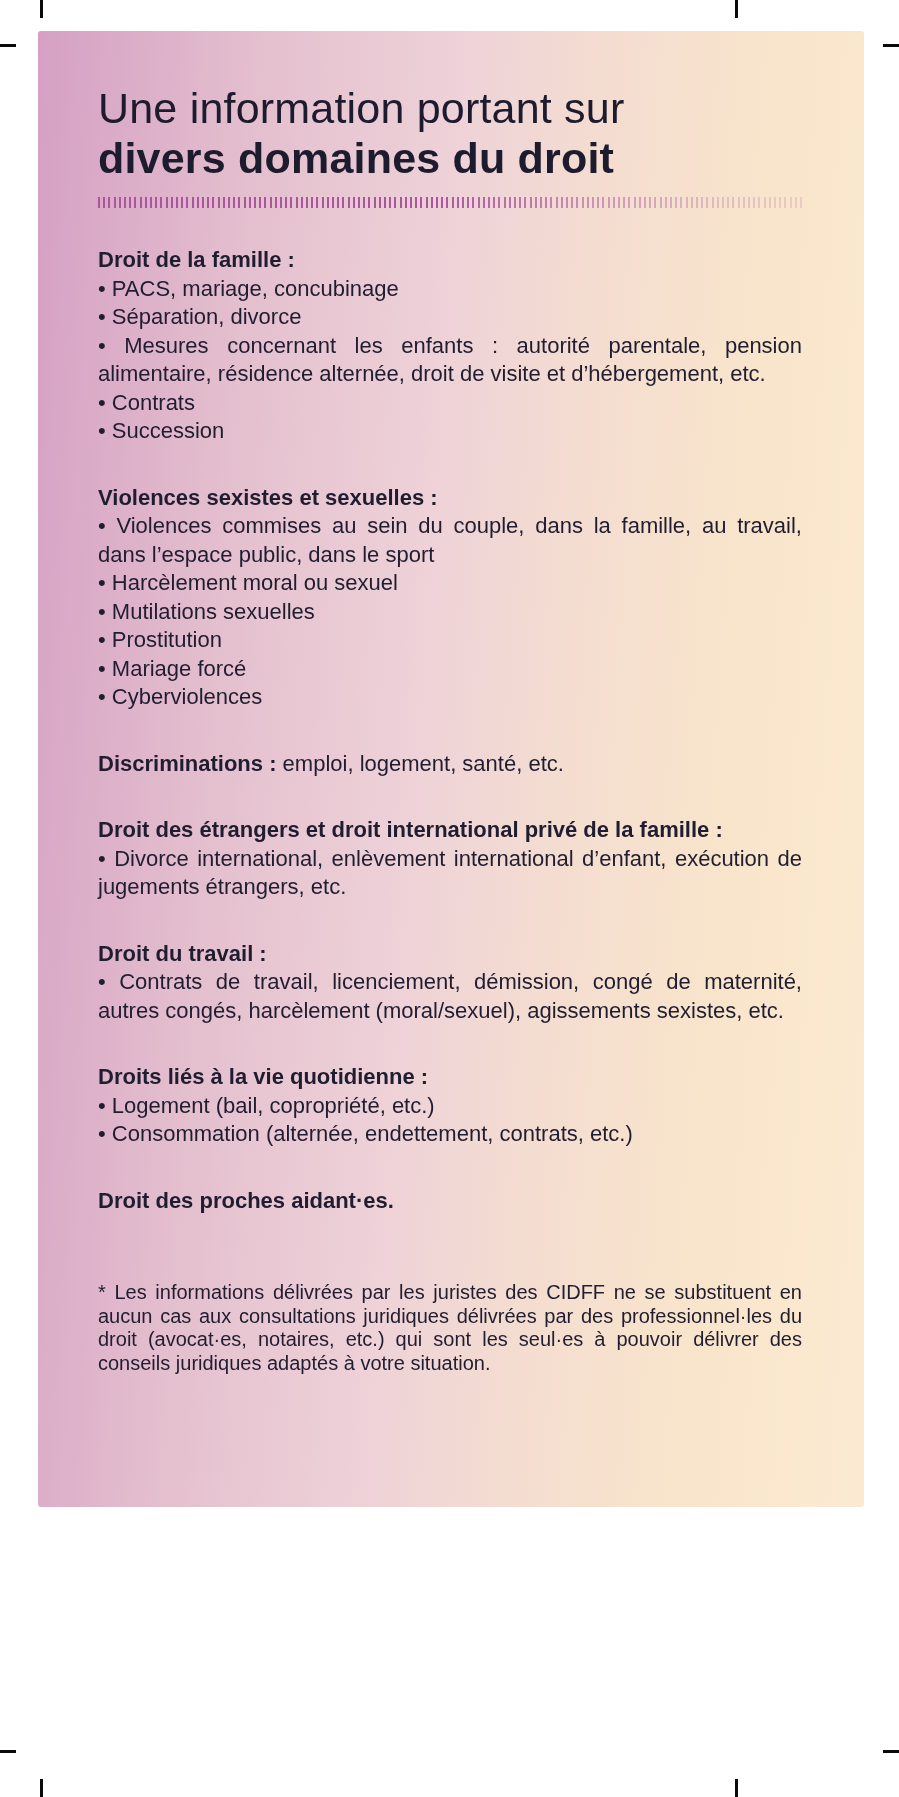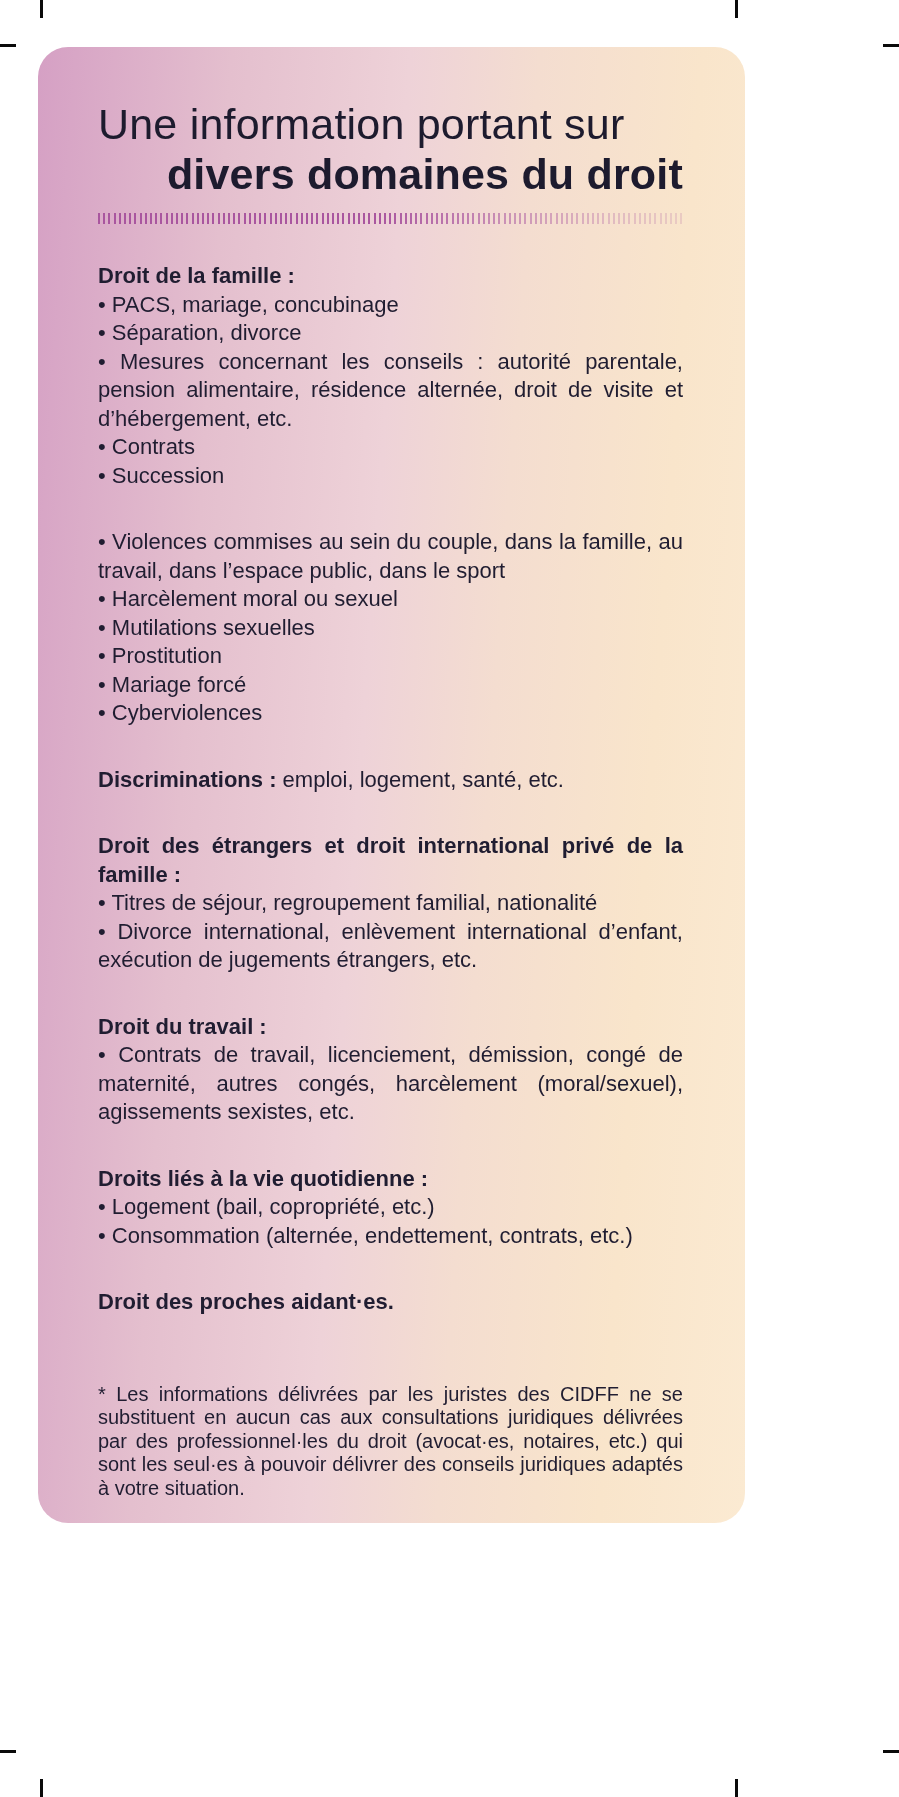--- a/index.html
+++ b/index.html
@@ -13,23 +13,23 @@
   }
 
   
   .crop { position:absolute; background:#0a0a0a; }
   .crop.v { width:3px; height:18px; }
   .crop.h { width:16px; height:3px; }
 
   
   .card {
     position:absolute;
-    left:38px; top:47px;
-    width:707px; height:1476px;
-    border-radius:30px;
+    left:38px; top:31px;
+    width:826px; height:1476px;
+    border-radius:3px;
     background:linear-gradient(94deg,
       #d5a0c4 0%,
       #e4bfce 24%,
       #eed2d8 46%,
       #f4ddd0 62%,
       #f9e5cb 82%,
       #fbead2 100%);
   }
   .card-inner {
     padding:52px 62px 0 60px;
@@ -44,21 +44,20 @@
     letter-spacing:0.2px;
     color:#1d1b2e;
   }
   .title .t2 {
     display:block;
     font-size:43px;
     line-height:50px;
     font-weight:700;
     letter-spacing:0.2px;
     color:#1d1b2e;
-    text-align:right;
   }
 
   .divider {
     margin-top:14px;
     height:11px;
     background:repeating-linear-gradient(90deg,
       #a9569f 0px, #a9569f 2px,
       rgba(169,86,159,0) 2px, rgba(169,86,159,0) 5.2px);
     -webkit-mask-image:linear-gradient(90deg,#000 0%,#000 48%,rgba(0,0,0,.55) 70%,rgba(0,0,0,.28) 88%,rgba(0,0,0,.18) 100%);
             mask-image:linear-gradient(90deg,#000 0%,#000 48%,rgba(0,0,0,.55) 70%,rgba(0,0,0,.28) 88%,rgba(0,0,0,.18) 100%);
@@ -104,38 +103,38 @@
       <span class="t2">divers domaines du droit</span>
     </h1>
 
     <div class="divider"></div>
 
     <main class="sections">
         <section class="section">
           <p class="sec-head"><strong>Droit de la famille :</strong></p>
           <p class="bullet">PACS, mariage, concubinage</p>
           <p class="bullet">Séparation, divorce</p>
-          <p class="bullet">Mesures concernant les conseils : autorité parentale, pension alimentaire, résidence alternée, droit de visite et d’hébergement, etc.</p>
+          <p class="bullet">Mesures concernant les enfants : autorité parentale, pension alimentaire, résidence alternée, droit de visite et d’hébergement, etc.</p>
           <p class="bullet">Contrats</p>
           <p class="bullet">Succession</p>
         </section>
         <section class="section">
+          <p class="sec-head"><strong>Violences sexistes et sexuelles :</strong></p>
           <p class="bullet">Violences commises au sein du couple, dans la famille, au travail, dans l’espace public, dans le sport</p>
           <p class="bullet">Harcèlement moral ou sexuel</p>
           <p class="bullet">Mutilations sexuelles</p>
           <p class="bullet">Prostitution</p>
           <p class="bullet">Mariage forcé</p>
           <p class="bullet">Cyberviolences</p>
         </section>
         <section class="section">
           <p class="sec-head"><strong>Discriminations :</strong> emploi, logement, santé, etc.</p>
         </section>
         <section class="section">
           <p class="sec-head"><strong>Droit des étrangers et droit international privé de la famille :</strong></p>
-          <p class="bullet">Titres de séjour, regroupement familial, nationalité</p>
           <p class="bullet">Divorce international, enlèvement international d’enfant, exécution de jugements étrangers, etc.</p>
         </section>
         <section class="section">
           <p class="sec-head"><strong>Droit du travail :</strong></p>
           <p class="bullet">Contrats de travail, licenciement, démission, congé de maternité, autres congés, harcèlement (moral/sexuel), agissements sexistes, etc.</p>
         </section>
         <section class="section">
           <p class="sec-head"><strong>Droits liés à la vie quotidienne :</strong></p>
           <p class="bullet">Logement (bail, copropriété, etc.)</p>
           <p class="bullet">Consommation (alternée, endettement, contrats, etc.)</p>

